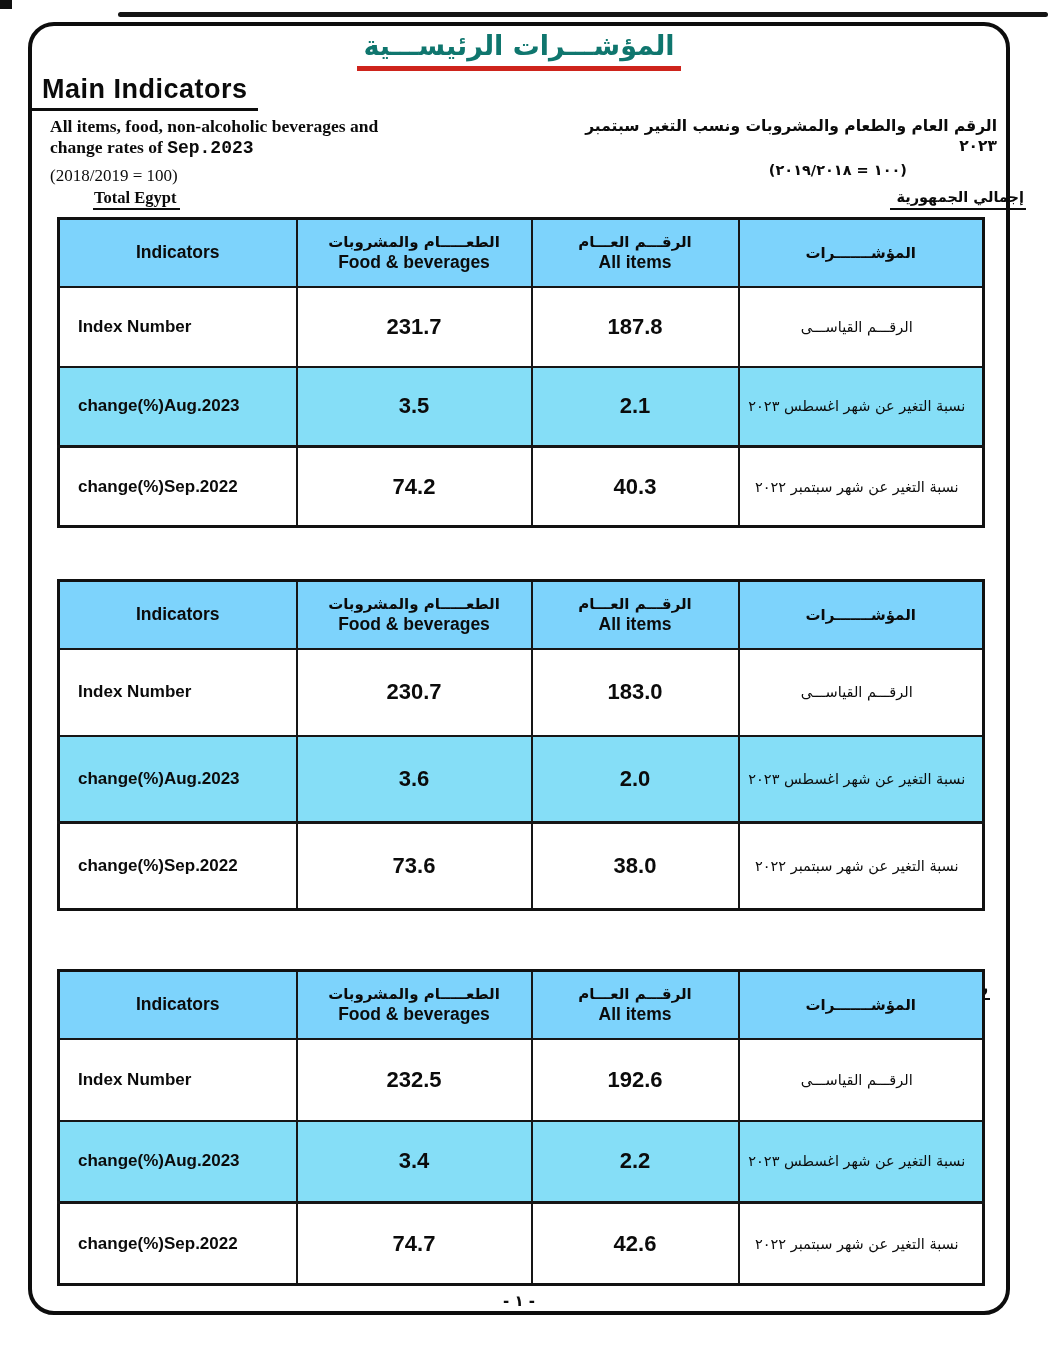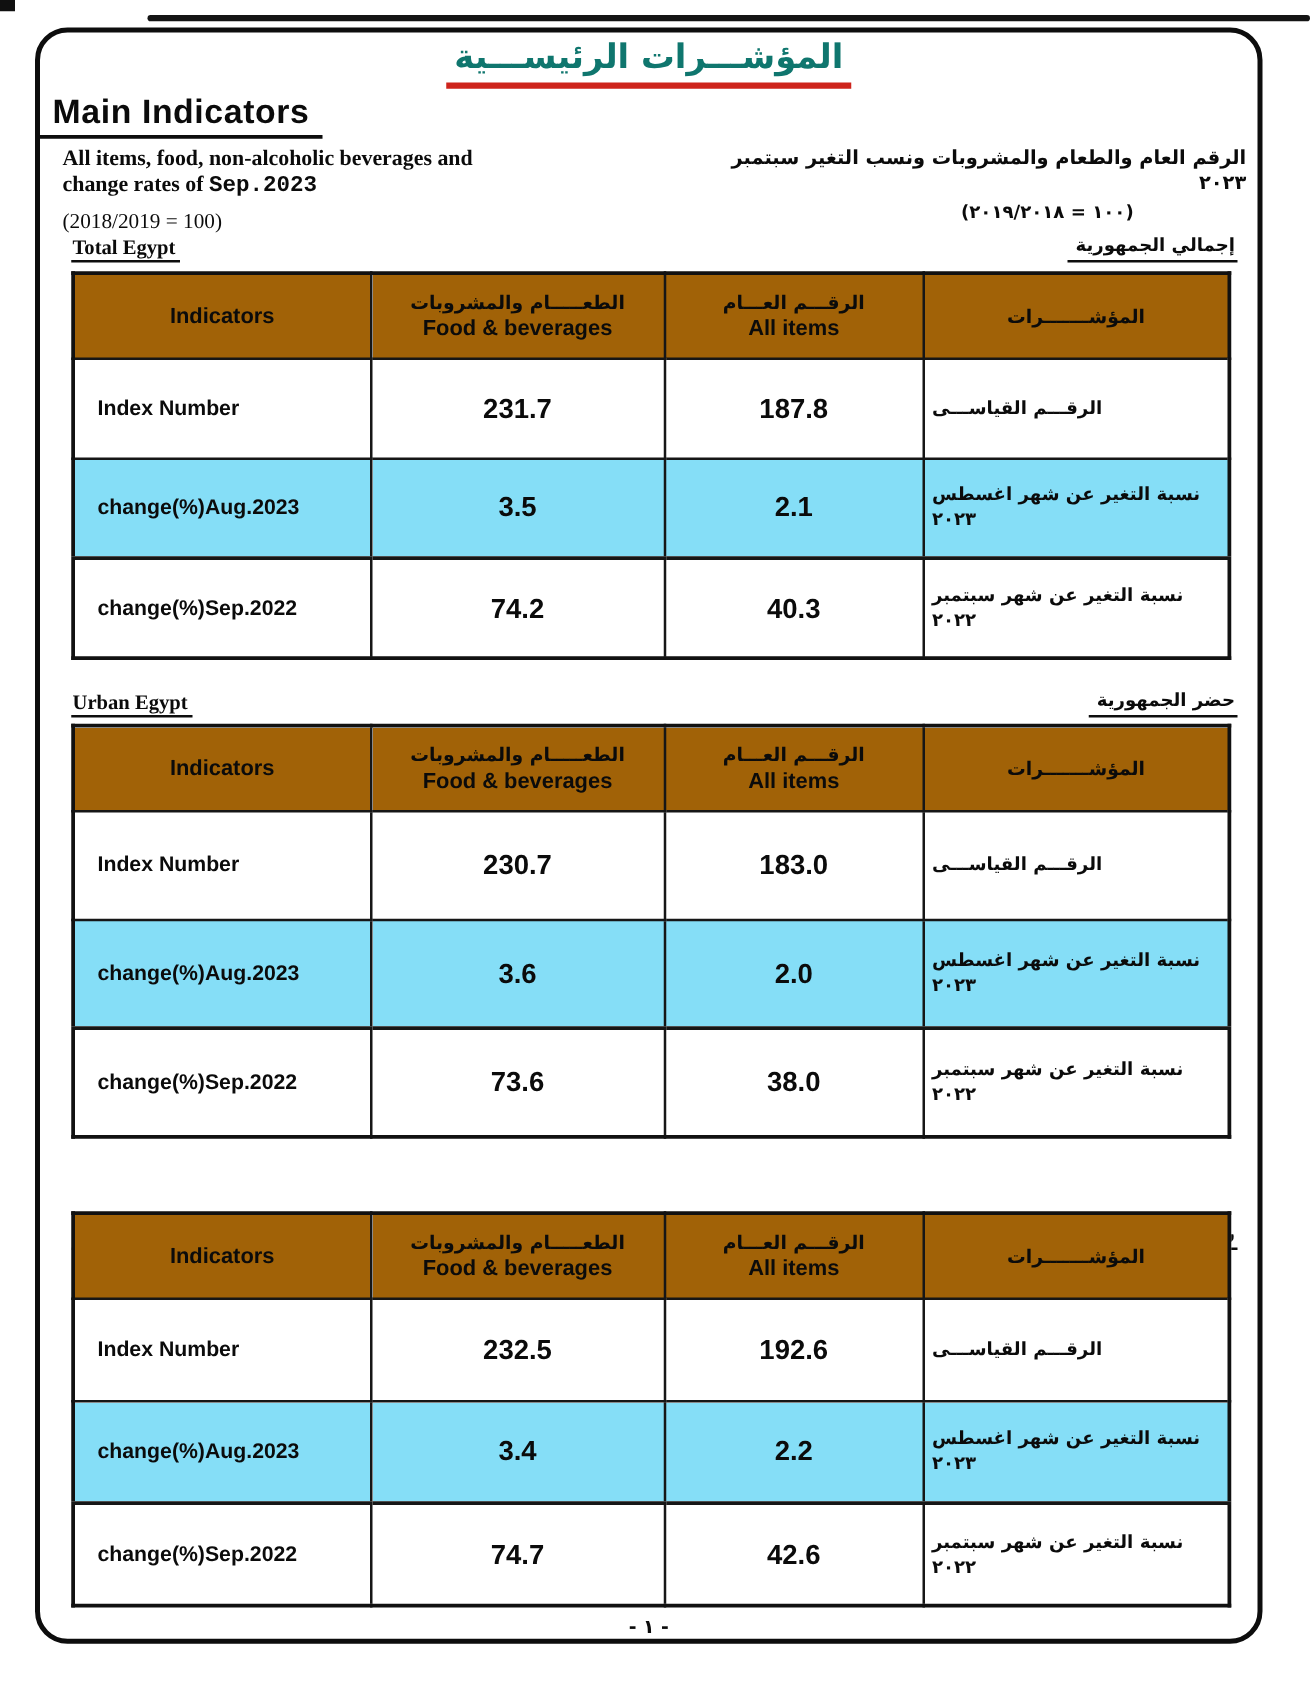--- a/index.html
+++ b/index.html
@@ -54,49 +54,49 @@
   
   .section-row{left:25px;width:933px;display:flex;justify-content:space-between;align-items:flex-end;}
   .sec-en{
     font-family:"Liberation Serif",serif;font-weight:bold;font-size:16.5px;
     border-bottom:2px solid #0d0d0d;padding:0 4px 1px 1px;line-height:19px;
   }
   .sec-ar{
     font-family:"DejaVu Sans",sans-serif;font-weight:bold;font-size:14.5px;direction:rtl;
     border-bottom:2px solid #0d0d0d;padding:0 2px 2px 6px;line-height:18px;
   }
-  .row1{top:162px;} .tbl1{top:191px;}
+  .row1{top:162px;margin-left:36px;} .tbl1{top:191px;}
   .row2{top:526px;} .tbl2{top:553px;}
   .row3{top:952px;gap:36px;} .tbl3{top:943px;}
   
   table.ind{
     left:25px;width:925px;border-collapse:collapse;table-layout:fixed;
     border:3px solid #111;background:#fff;
   }
   table.ind td{
     border:2px solid #161616;box-sizing:border-box;vertical-align:middle;
     overflow:hidden;
   }
-  tr.head{height:68px;background:#a16207;}
+  tr.head{height:68px;background:#7dd3fc;}
   tr.head td{text-align:center;}
   .hdr-en{font-weight:bold;font-size:17.5px;line-height:21px;}
   .hdr-ar{
     font-family:"DejaVu Sans",sans-serif;font-weight:bold;font-size:15px;
     line-height:20px;direction:rtl;
   }
   .tbl1 tr.data{height:80px;}
   .tbl2 tr.data{height:87px;}
   .tbl3 tr.data{height:82px;}
   tr.data.blue{background:#85def7;}
   tr.data.blue td{border-bottom-width:3px;}
   td.lbl{font-weight:bold;font-size:17px;padding-left:18px;text-align:left;}
   td.val{font-weight:bold;font-size:22px;text-align:center;}
   td.arlbl{
-    font-family:"DejaVu Sans",sans-serif;font-weight:bold;font-size:14.5px;
-    direction:rtl;text-align:left;padding-right:14px;padding-left:6px;line-height:20px;
+    font-family:"DejaVu Sans",sans-serif;font-weight:normal;font-size:14.5px;
+    direction:rtl;text-align:center;padding-right:14px;padding-left:6px;line-height:20px;
   }
   
   .footer{
     left:0;right:0;top:1266px;text-align:center;
     font-family:"DejaVu Sans",sans-serif;font-weight:bold;font-size:15px;
   }
 </style>
 </head>
 <body>
 
@@ -165,24 +165,20 @@
     </tr>
     <tr class="data">
       <td class="lbl">change(%)Sep.2022</td>
       <td class="val">74.2</td>
       <td class="val">40.3</td>
       <td class="arlbl">نسبة التغير عن شهر سبتمبر ٢٠٢٢</td>
     </tr>
   </tbody>
     </table>
 
-  <div class="abs section-row row2">
-    <span class="sec-en">Urban Egypt</span>
-    <span class="sec-ar">حضر الجمهورية</span>
-  </div>
   <table class="abs ind tbl2">
     <colgroup>
         <col style="width:238px">
         <col style="width:235px">
         <col style="width:207px">
         <col style="width:245px">
       </colgroup>
     <tbody>
         <tr class="head">
       <td class="hdr-en">Indicators</td>

